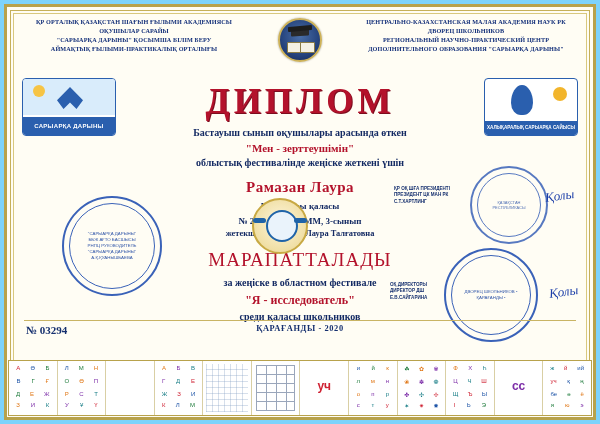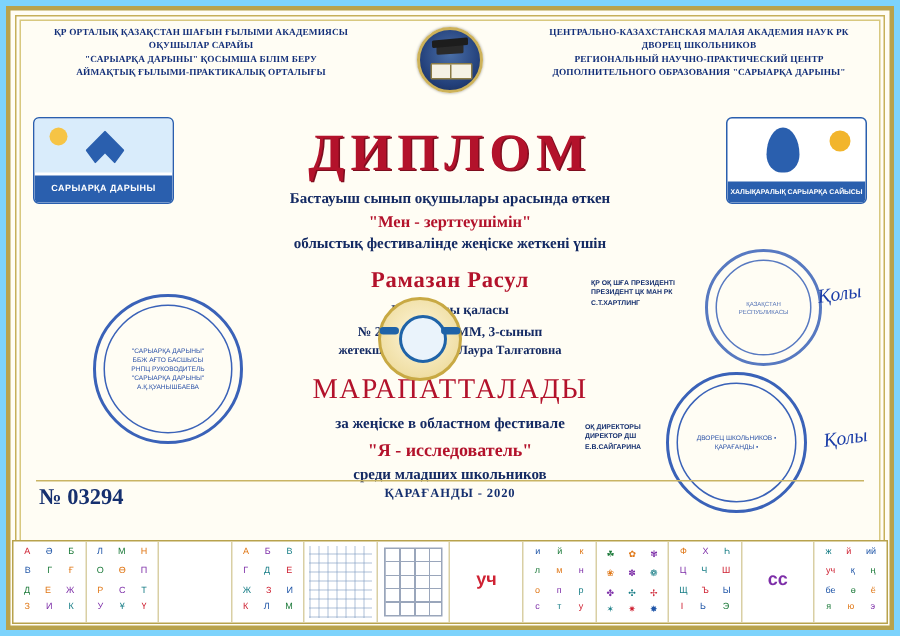--- a/index.html
+++ b/index.html
@@ -173,21 +173,21 @@
     font-family:"Liberation Serif", serif;transform:rotate(-8deg);
   }
   .hw1{right:26px;top:188px;}
   .hw2{right:22px;top:284px;}
 
   
   .footer-line{
     position:absolute;left:24px;right:24px;top:320px;height:1px;background:#c9b464;
   }
   .doc-no{
-    position:absolute;left:26px;top:324px;font-size:15px;color:#16306f;font-weight:bold;
+    position:absolute;left:26px;top:324px;font-size:11px;color:#16306f;font-weight:bold;
   }
   .doc-city{
     position:absolute;left:0;top:324px;width:600px;text-align:center;
     font-size:8.4px;color:#16306f;font-weight:bold;letter-spacing:.6px;
   }
 
   
   .strip{
     position:absolute;left:8px;right:8px;bottom:8px;height:54px;
     border:1px solid #b8a24c;display:flex;background:#fff;
@@ -260,28 +260,28 @@
     <div class="fig"></div>
     <div class="label2">ХАЛЫҚАРАЛЫҚ САРЫАРҚА САЙЫСЫ</div>
   </div>
 
   <div class="title">ДИПЛОМ</div>
 
   <div class="body-block">
     <div class="ln kz1">Бастауыш сынып оқушылары арасында өткен</div>
     <div class="ln kz-quote">"Мен - зерттеушімін"</div>
     <div class="ln kz2">облыстық фестивалінде жеңіске жеткені үшін</div>
-    <div class="ln name">Рамазан Расул</div>
+    <div class="ln name">Рамазан Лаура</div>
     <div class="ln sub">Қарағанды қаласы</div>
     <div class="ln sub">№ 27 ЖББМ" КММ, 3-сынып</div>
     <div class="ln sub-s">жетекші: Смағұлова Лаура Талғатовна</div>
     <div class="ln award">МАРАПАТТАЛАДЫ</div>
     <div class="ln ru1">за жеңіске в областном фестивале</div>
     <div class="ln ru-quote">"Я - исследователь"</div>
-    <div class="ln ru2">среди младших школьников</div>
+    <div class="ln ru2">среди қаласы школьников</div>
   </div>
 
   <div class="seal seal-blue seal-l">
     <div class="seal-txt">
       <div>"САРЫАРҚА ДАРЫНЫ"</div>
       <div>ББЖ АҒТО БАСШЫСЫ</div>
       <div>РНПЦ РУКОВОДИТЕЛЬ</div>
       <div>"САРЫАРҚА ДАРЫНЫ"</div>
       <div>А.Қ.ҚУАНЫШБАЕВА</div>
     </div>

